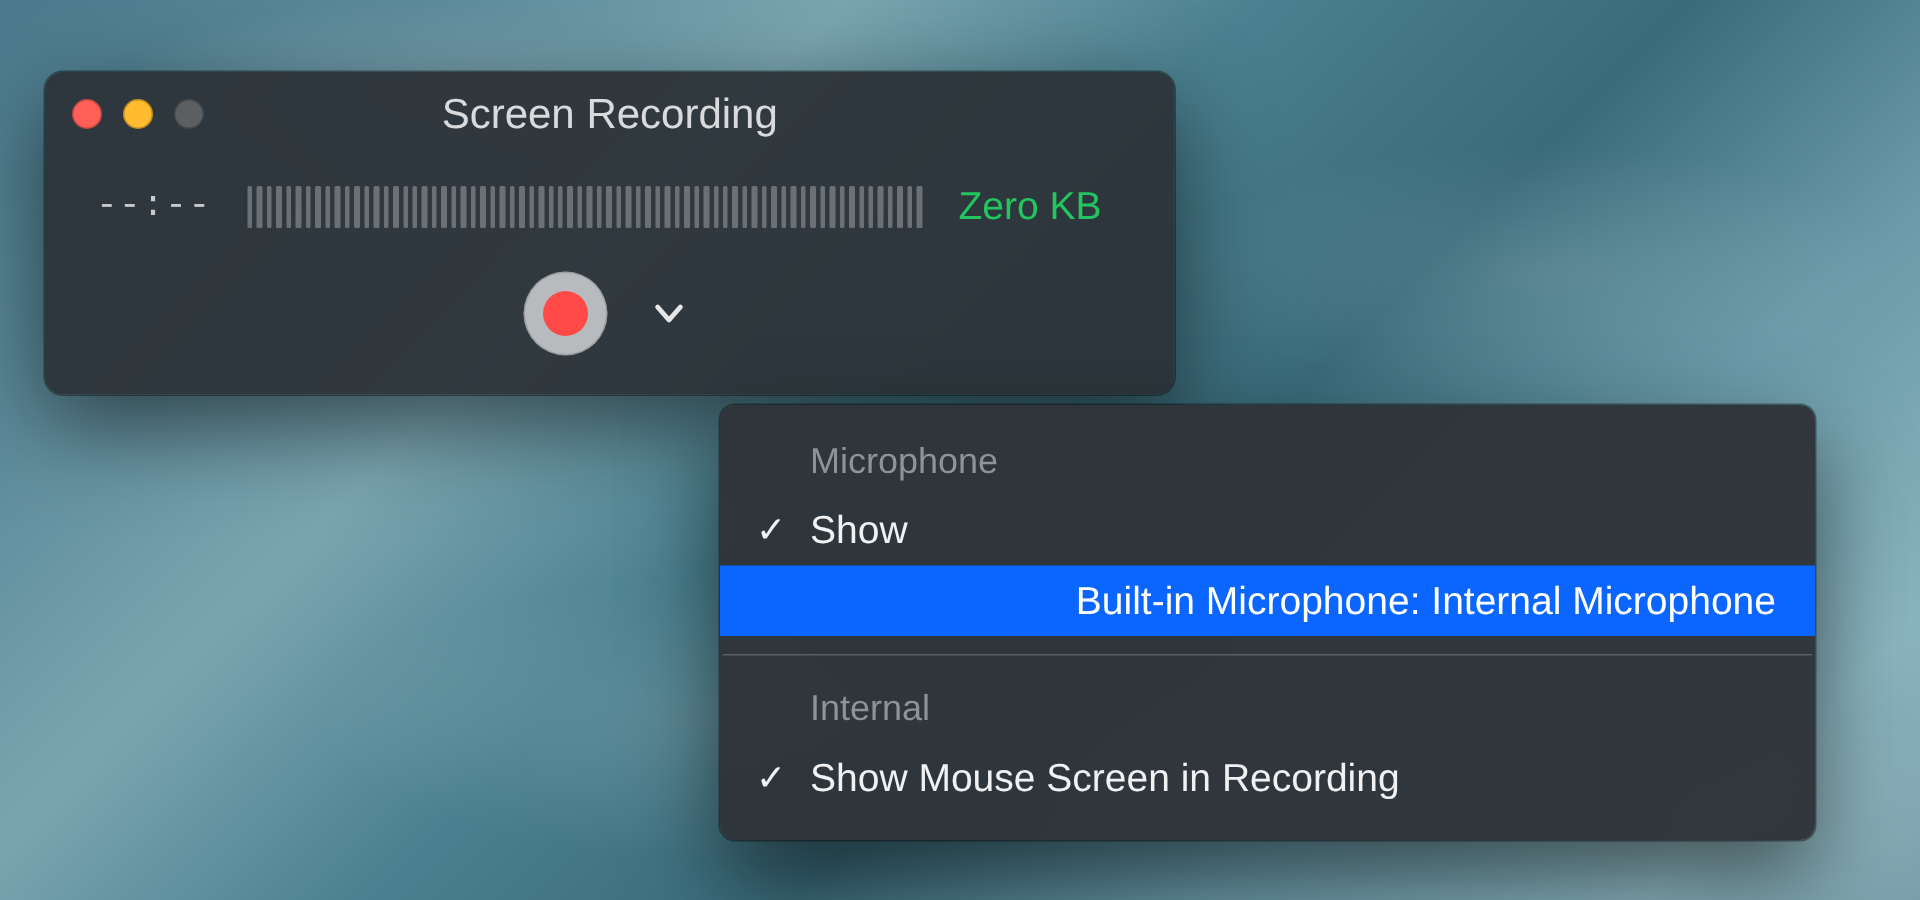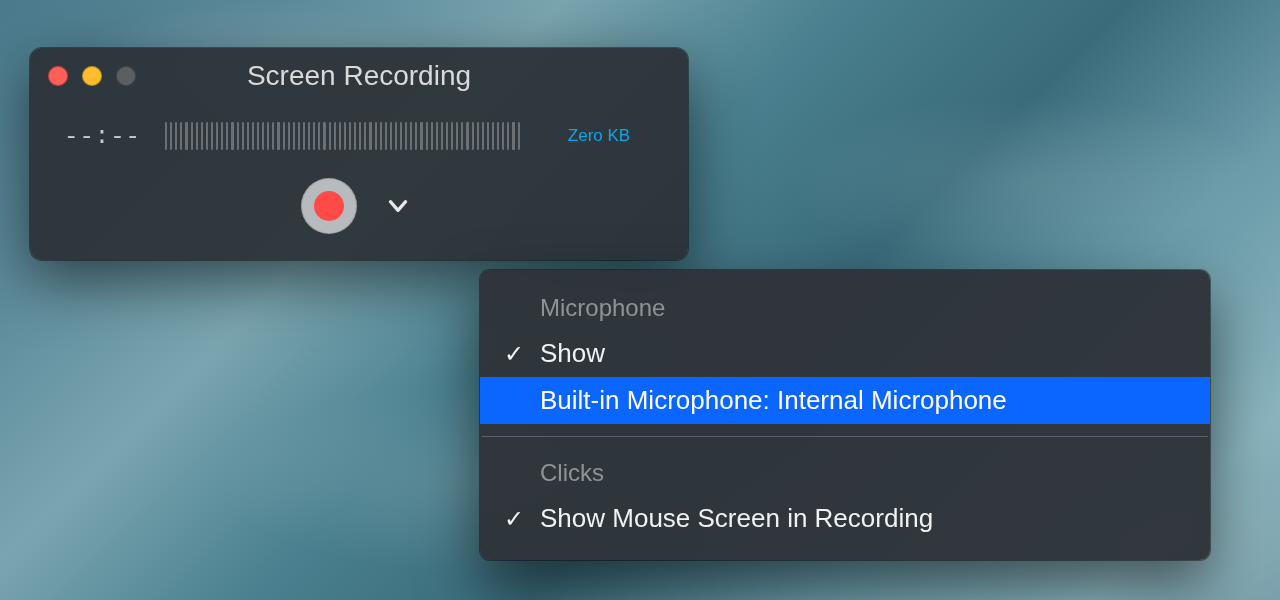--- a/index.html
+++ b/index.html
@@ -16,21 +16,21 @@
       radial-gradient(ellipse 300px 100px at 20% 10%, rgba(255,255,255,.12), transparent 60%),
       radial-gradient(ellipse 400px 140px at 80% 30%, rgba(255,255,255,.10), transparent 60%),
       radial-gradient(ellipse 500px 160px at 40% 80%, rgba(255,255,255,.14), transparent 60%),
       radial-gradient(ellipse 350px 120px at 90% 90%, rgba(255,255,255,.08), transparent 60%);
     pointer-events:none;
   }
 
   .window {
     position: absolute;
     left: 30px; top: 48px;
-    width: 658px;
+    width: 753px;
     background: rgba(44,50,55,.94);
     border-radius: 12px;
     box-shadow: 0 20px 60px rgba(0,0,0,.55), 0 0 0 1px rgba(0,0,0,.4);
     color: #e8e8e8;
     padding-bottom: 26px;
   }
   .titlebar {
     display:flex; align-items:center;
     height: 56px;
     padding: 0 18px;
@@ -56,21 +56,21 @@
   }
   .time{
     font-size:24px; color:#c8cacb; font-family:"Menlo","Courier New",monospace;
     letter-spacing:1px; min-width:72px;
   }
   .meter{
     flex:1; height:28px; display:flex; gap:3px; align-items:stretch;
   }
   .meter span{ display:block; flex:1; background:#6b7075; border-radius:1px;}
   .size{
-    font-size:17px; color:#0ea5e9; white-space:nowrap; min-width:110px; text-align:center;
+    font-size:26px; color:#22c55e; white-space:nowrap; min-width:110px; text-align:left;
   }
 
   .controls{
     display:flex; justify-content:center; align-items:center; gap:22px;
     padding-top: 18px;
   }
   .recbtn{
     width:56px;height:56px;border-radius:50%;
     background:#b7bbbd;
     display:flex;align-items:center;justify-content:center;
@@ -106,20 +106,21 @@
     position:relative;
     cursor:pointer;
   }
   .menu .item .check{
     position:absolute; left:24px; top:50%; transform:translateY(-50%);
     font-size:24px;
   }
   .menu .item.highlight{
     background:#0a66ff;
     color:#ffffff;
+    text-align:right;
   }
   .menu hr{
     border:none; border-top:1px solid #5a6065;
     margin:12px 2px;
   }
 </style>
 </head>
 <body>
 
 <div class="window">
@@ -227,18 +228,18 @@
   <div class="item">
     <span class="check">✓</span>
     <span>Show</span>
   </div>
   <div class="item highlight">
     <span>Built-in Microphone: Internal Microphone</span>
   </div>
 
   <hr>
 
-  <div class="section">Clicks</div>
+  <div class="section">Internal</div>
   <div class="item">
     <span class="check">✓</span>
     <span>Show Mouse Screen in Recording</span>
   </div>
 </div>
 
 </body></html>

